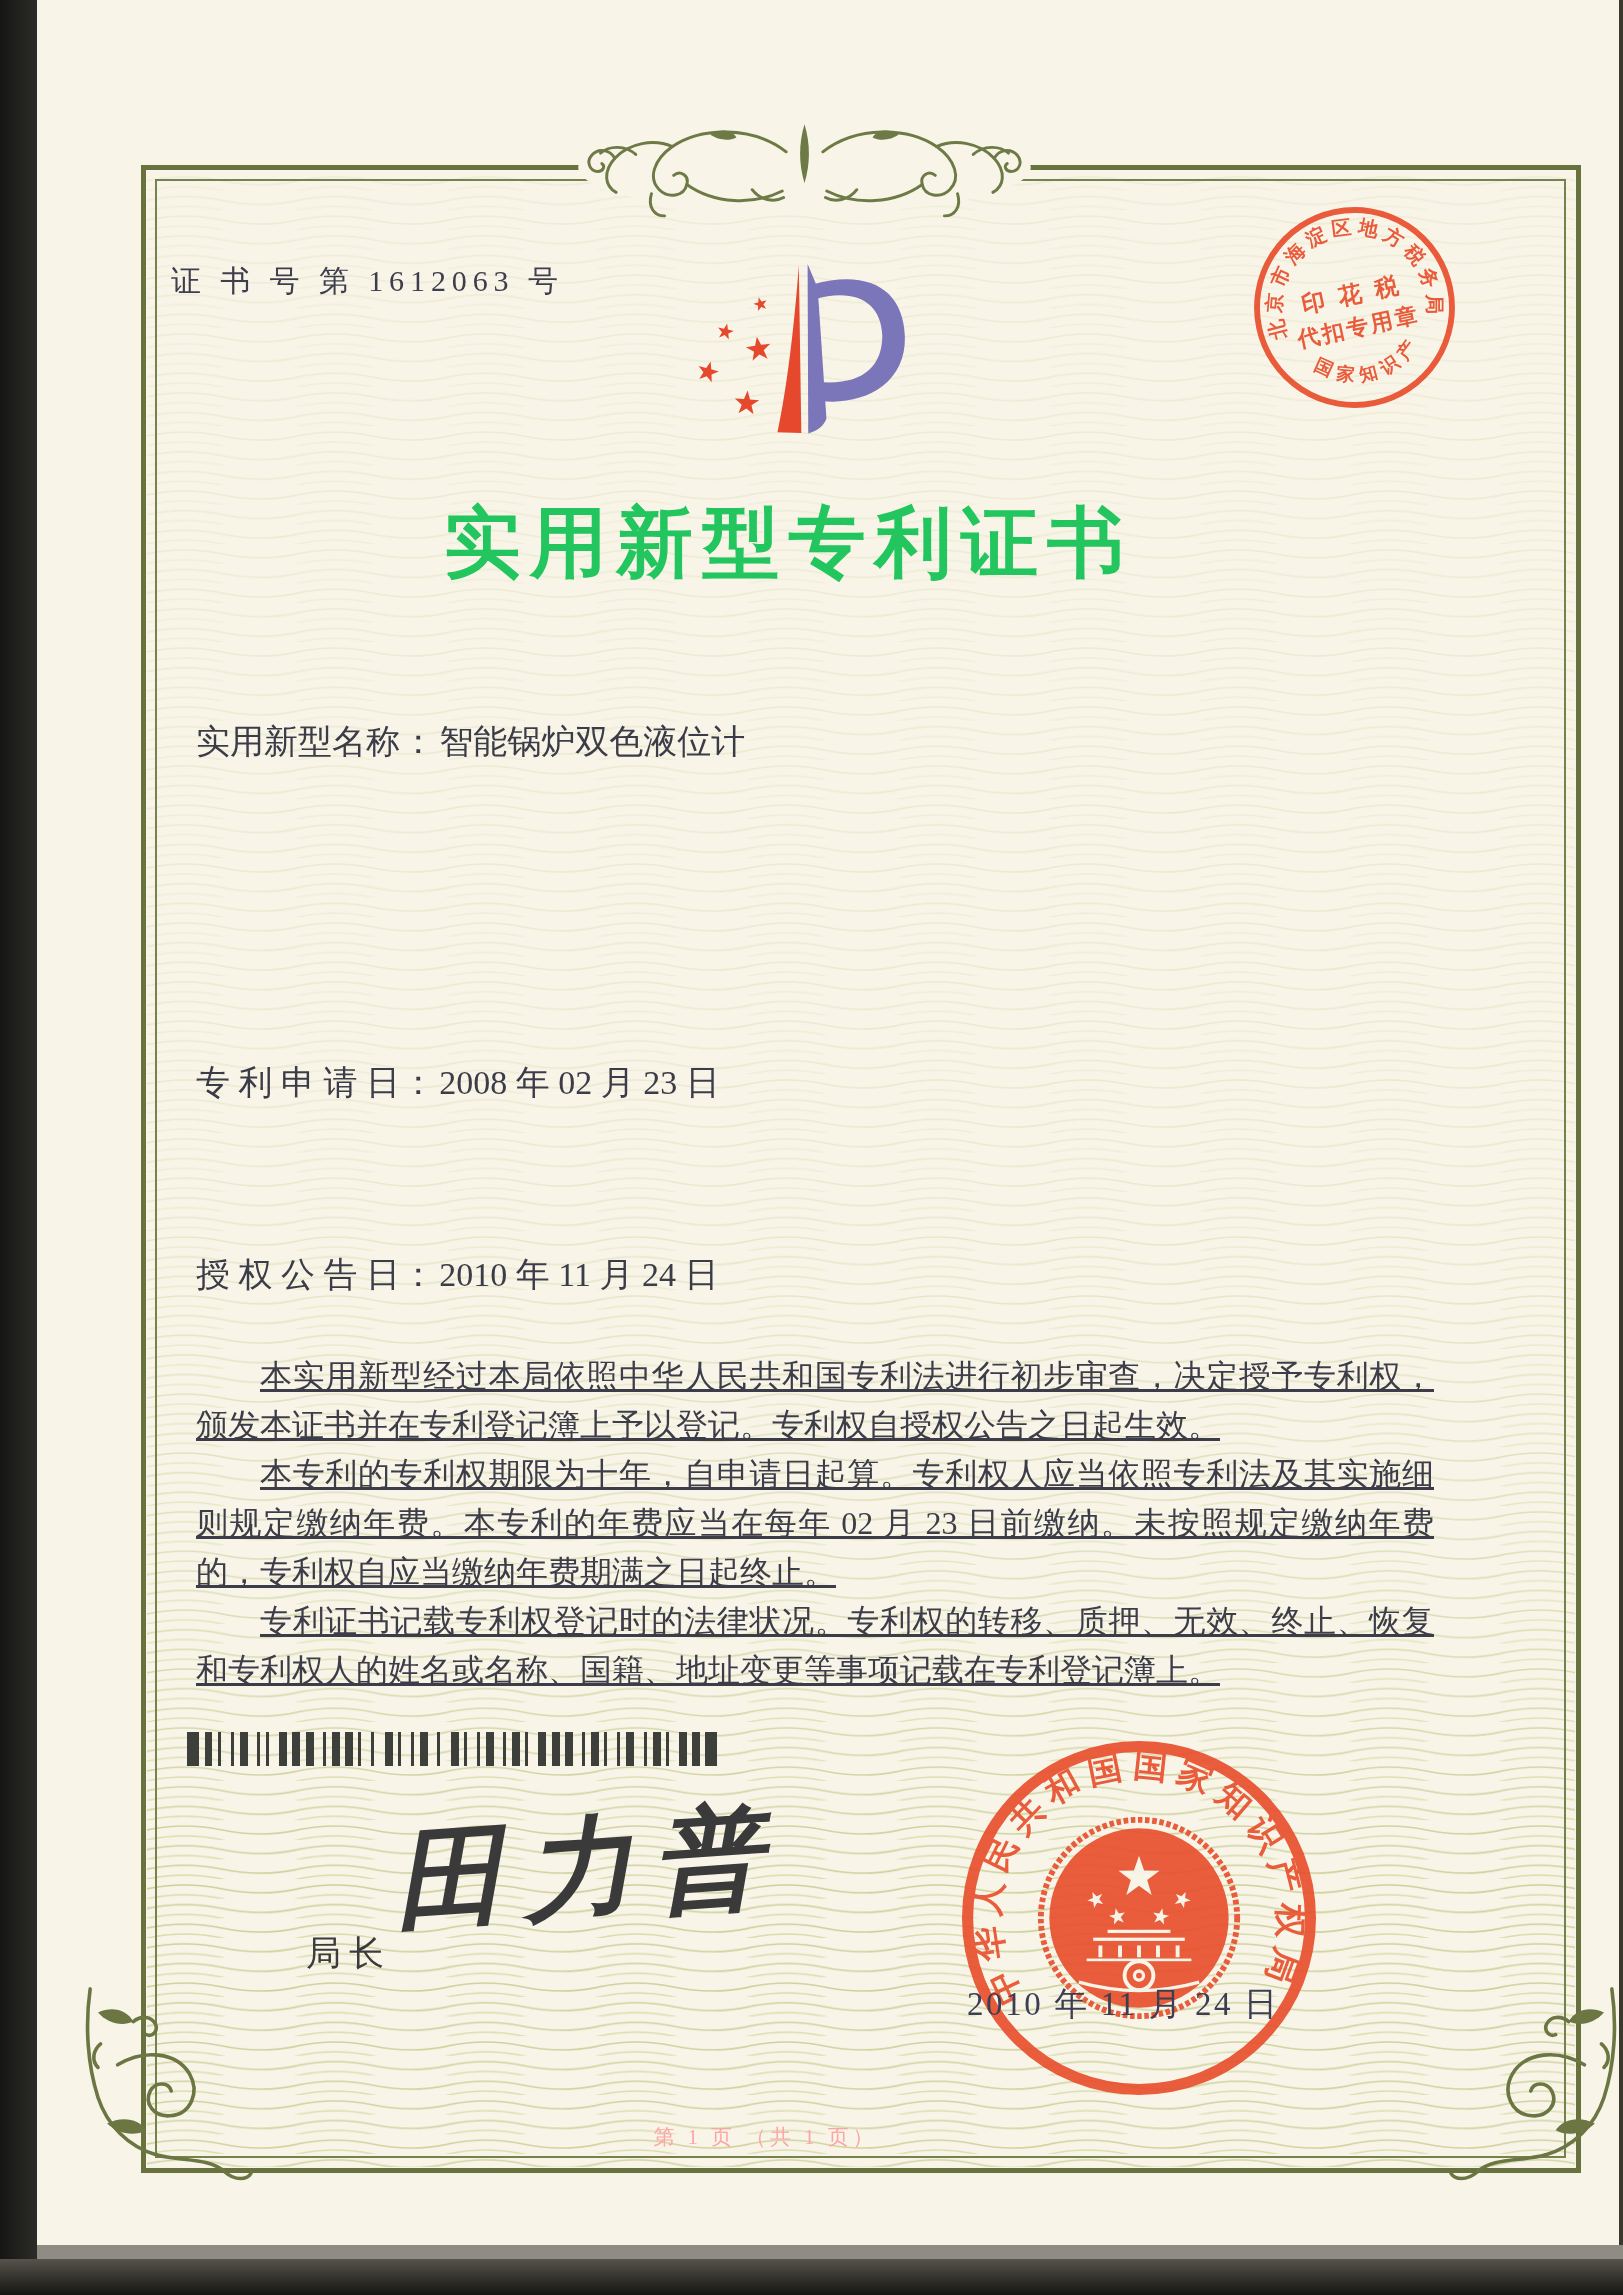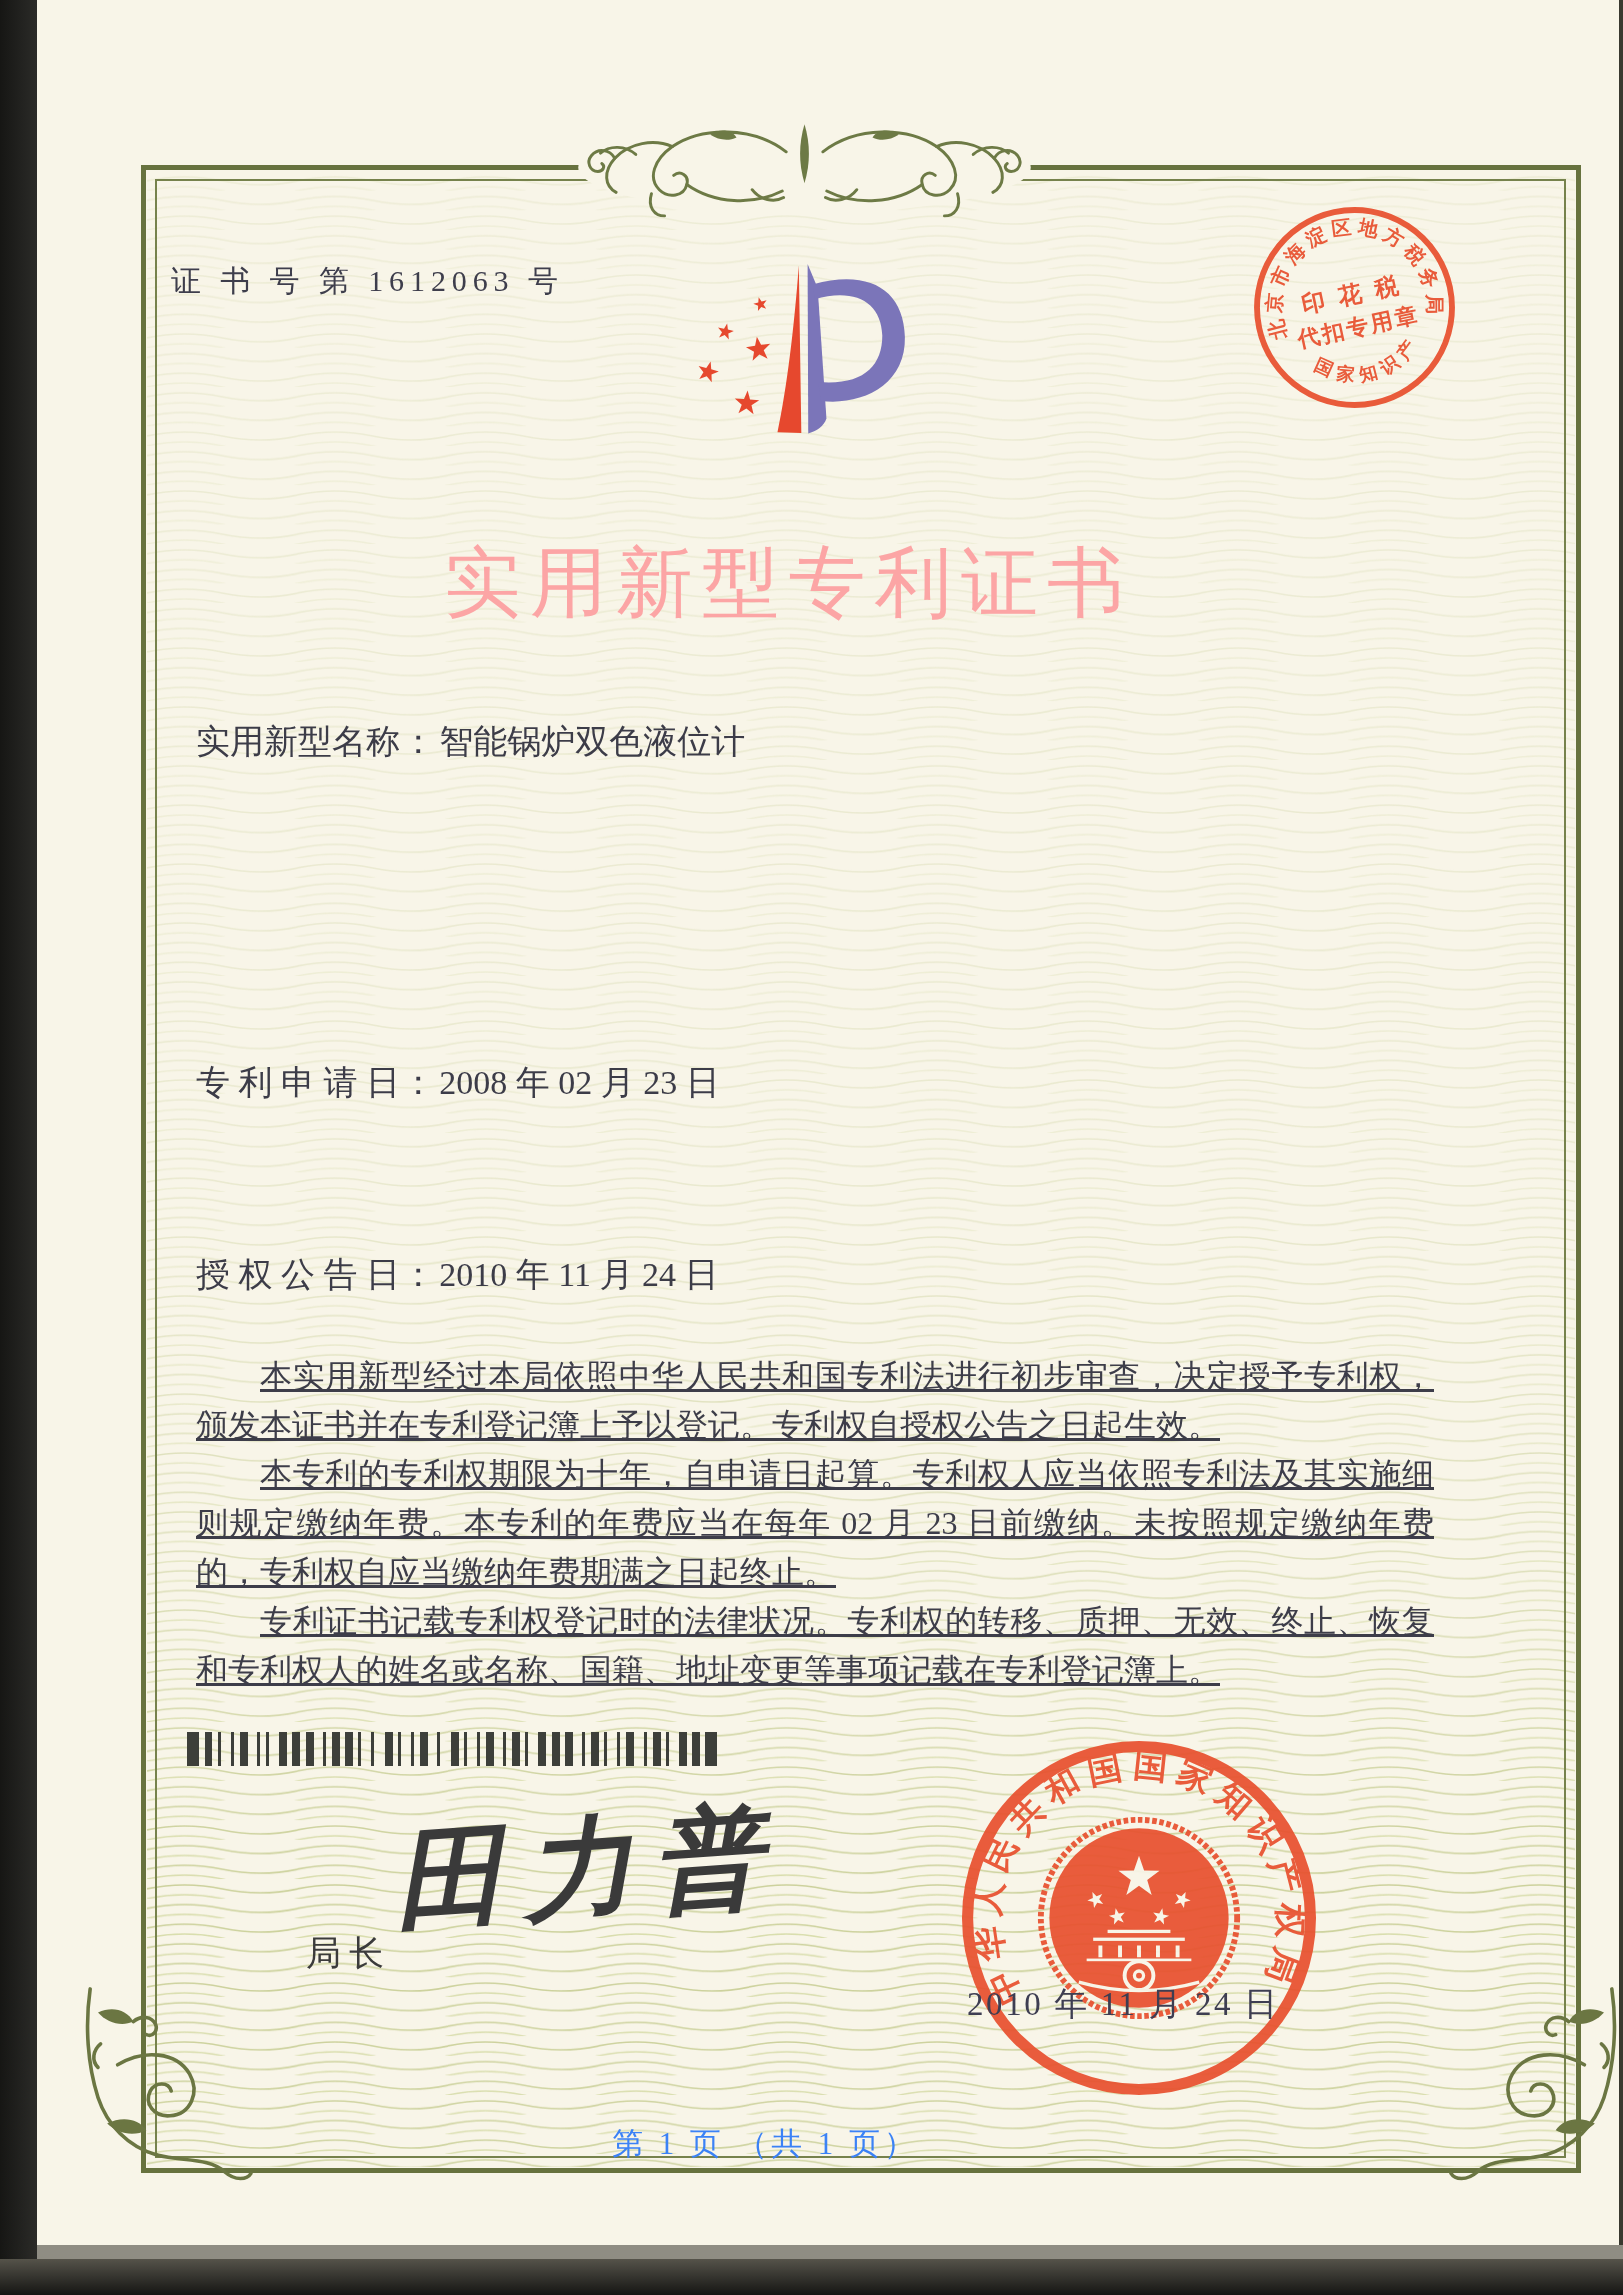--- a/index.html
+++ b/index.html
@@ -11,33 +11,33 @@
   #edge-right{position:absolute;left:1619px;top:0;width:3.9px;height:2245px;background:#39392f;}
   #edge-bottom-light{position:absolute;left:37px;top:2245px;width:1587px;height:14.4px;background:#8f8d83;}
   #edge-bottom-dark{position:absolute;left:0;top:2259px;width:1623px;height:36px;background:linear-gradient(#55534a,#151513);}
   
   .border-outer{position:absolute;left:141px;top:165px;width:1440px;height:2008px;border:5.9px solid #67723e;box-sizing:border-box;}
   .border-inner{position:absolute;left:155px;top:179px;width:1411px;height:1979px;border:2px solid #76824c;box-sizing:border-box;}
   
   #waves{position:absolute;left:147px;top:171px;}
   
   .cert-no{position:absolute;left:171px;top:261px;font-size:30px;letter-spacing:5.9px;color:#3e3e4c;}
-  .title{position:absolute;left:265px;top:492px;width:1047px;text-align:center;font-size:77px;font-weight:normal;letter-spacing:9.2px;color:#fca5a5;margin-top:40px;}
+  .title{position:absolute;left:265px;top:492px;width:1047px;text-align:center;font-size:77px;font-weight:bold;letter-spacing:9.2px;color:#22c55e;}
   .field{position:absolute;left:196px;font-size:34px;color:#3c3c48;white-space:nowrap;}
   .field .lbl{display:inline-block;width:204px;text-align:justify;text-align-last:justify;vertical-align:bottom;}
   .field .colon{display:inline-block;margin:0 3.9px 0 1.3px;}
   .body-text{position:absolute;left:196px;top:1352px;width:1238px;font-size:32px;line-height:49px;color:#3d3d49;text-align:justify;text-decoration:underline;}
   .body-text p{margin:0;text-indent:2em;}
   #barcode{position:absolute;left:187px;top:1732px;width:531px;height:34px;}
   #barcode .bar{position:absolute;top:0;height:34px;background:#3d3f3a;}
   .signer-title{position:absolute;left:306px;top:1930px;font-size:35px;letter-spacing:7.9px;color:#3b3b3b;z-index:5;}
   .signature{position:absolute;left:393px;top:1795px;font-size:110px;font-style:italic;font-weight:bold;
      letter-spacing:19.6px;color:#3a3a3a;transform:rotate(-4deg);z-index:5;font-family:"DejaVu Serif","Liberation Serif",serif;}
   .seal-date{position:absolute;left:967px;top:1982px;width:314px;font-size:33px;letter-spacing:2.6px;color:#3e3e52;z-index:6;}
-  .footer{position:absolute;left:497px;top:2123px;width:537px;text-align:center;font-size:31px;letter-spacing:3.9px;color:#3b82f6;}
+  .footer{position:absolute;left:497px;top:2123px;width:537px;text-align:center;font-size:21px;letter-spacing:3.9px;color:#fca5a5;}
   svg{display:block;}
   .orn{position:absolute;z-index:3;}
 </style>
 </head>
 <body>
 
 <div id="stage">
 
   <div id="paper"></div>
   <div id="edge-left"></div>

